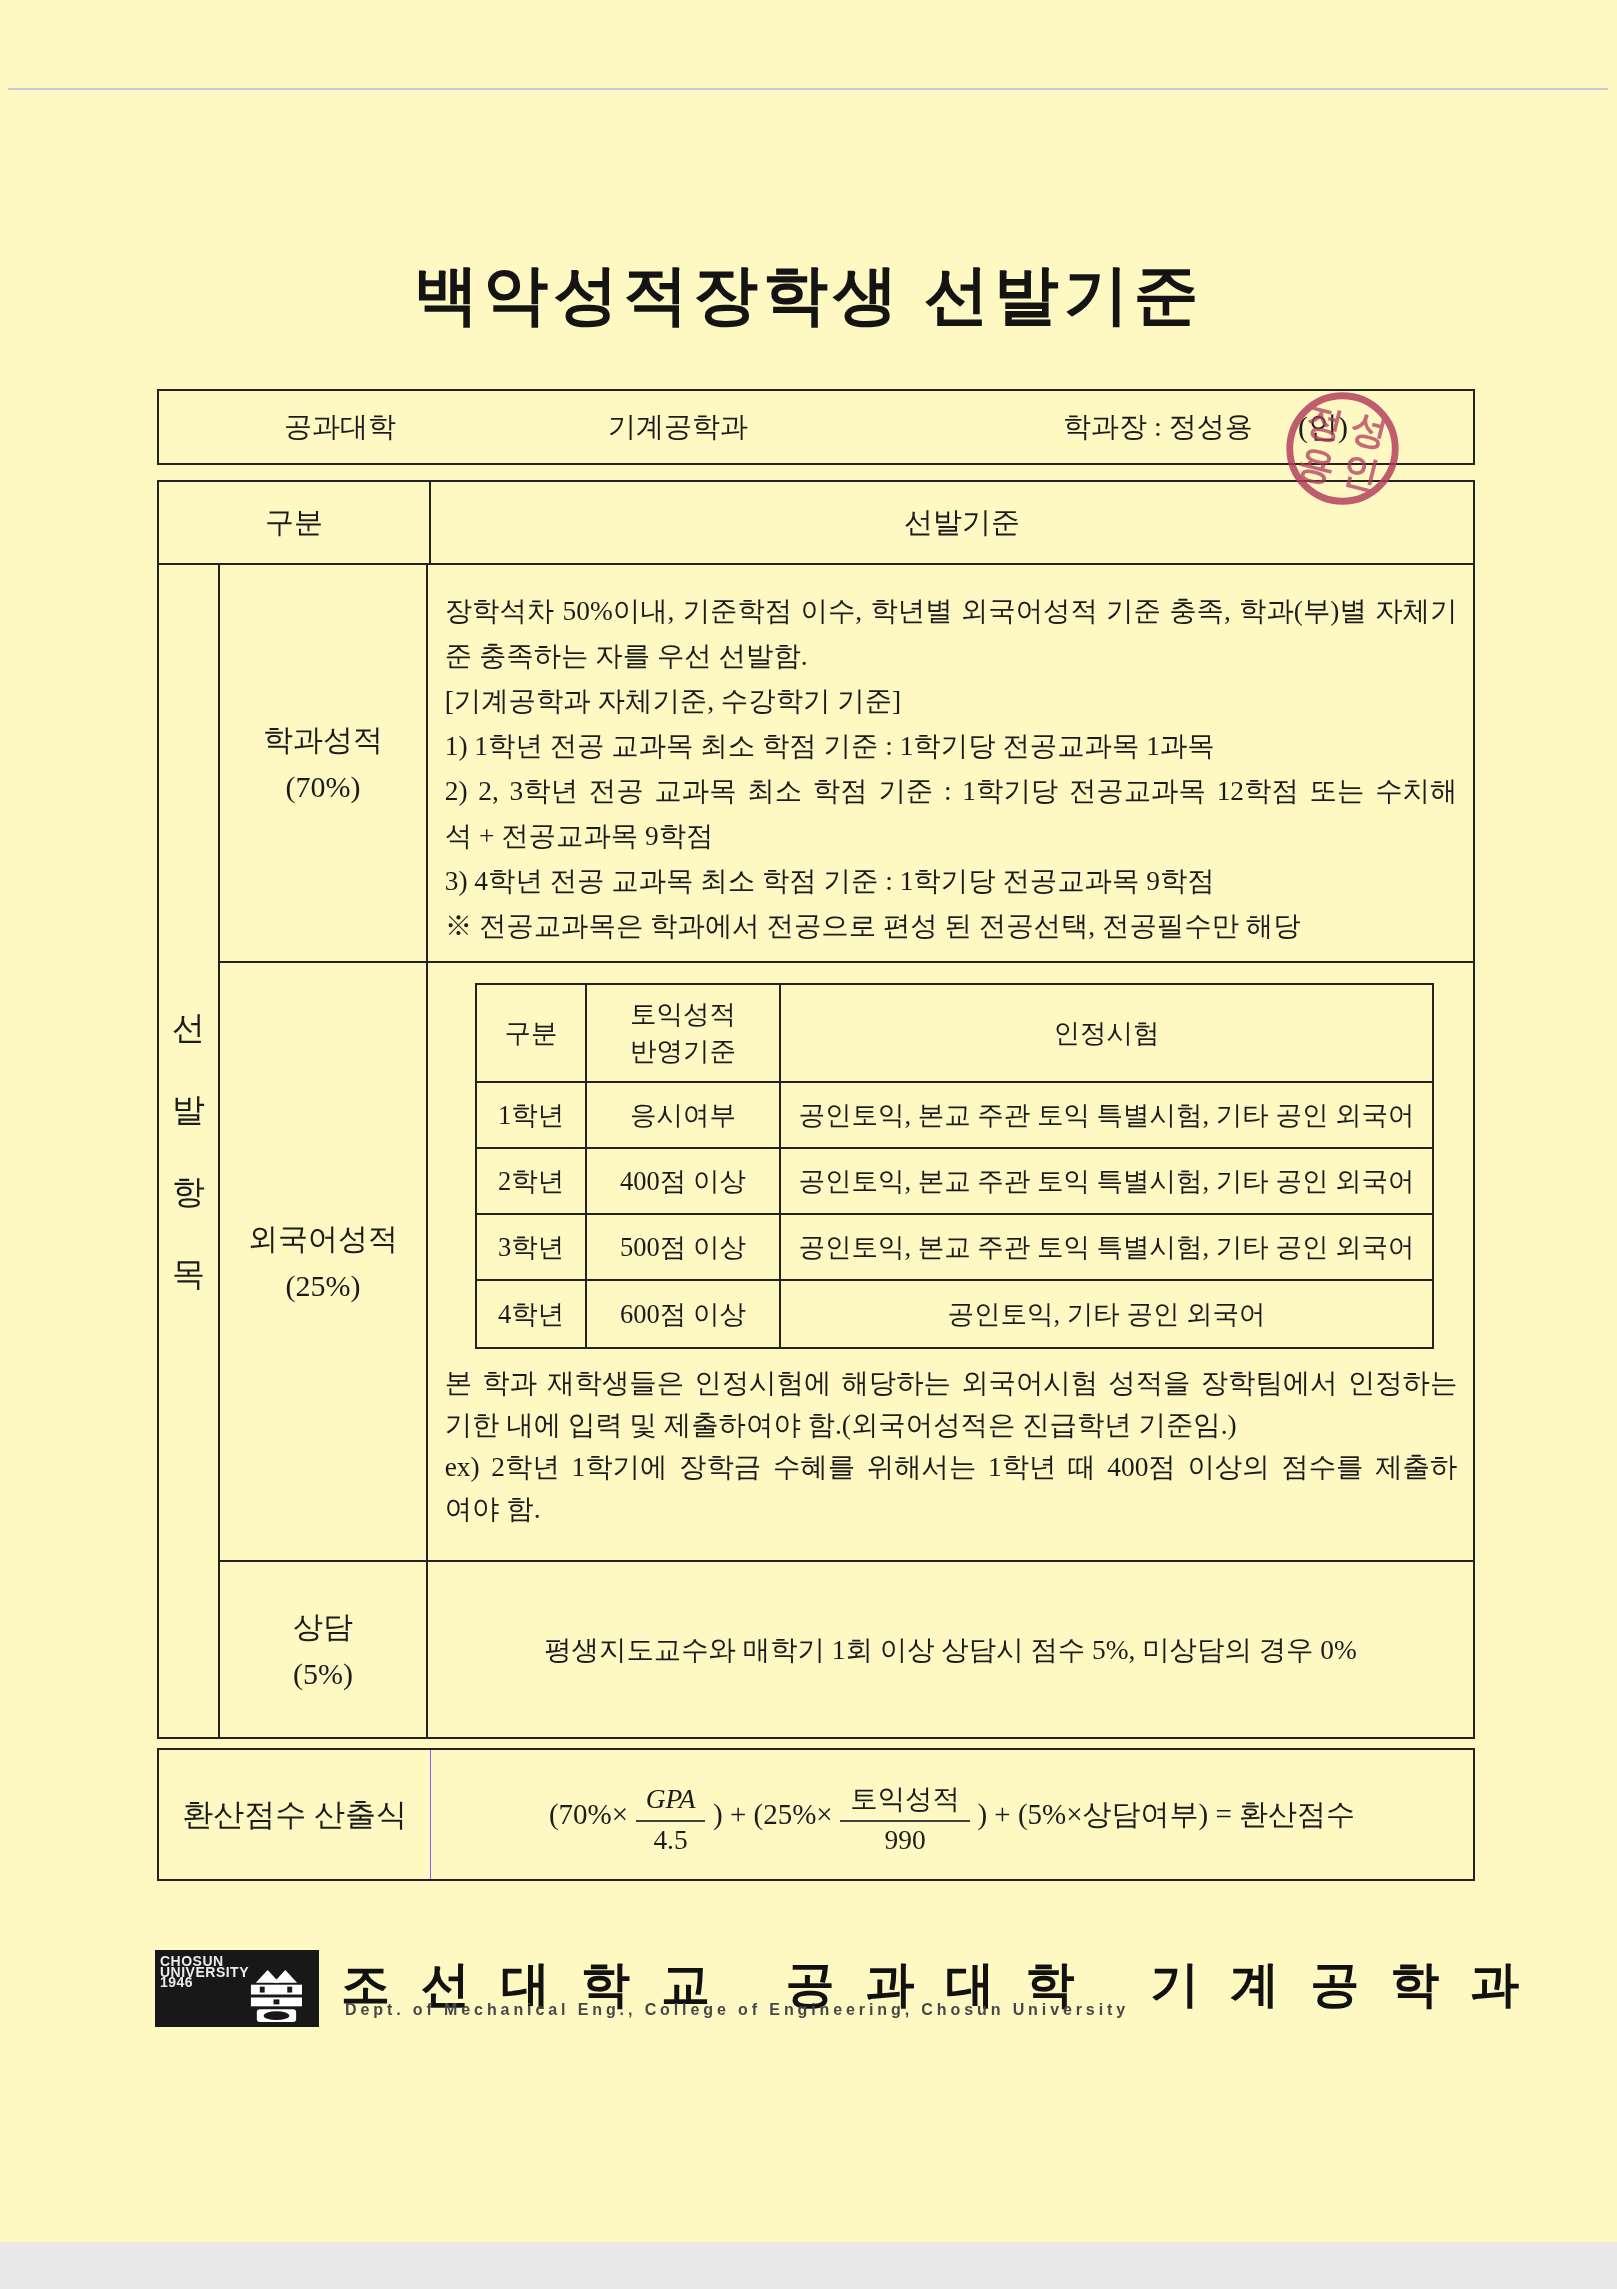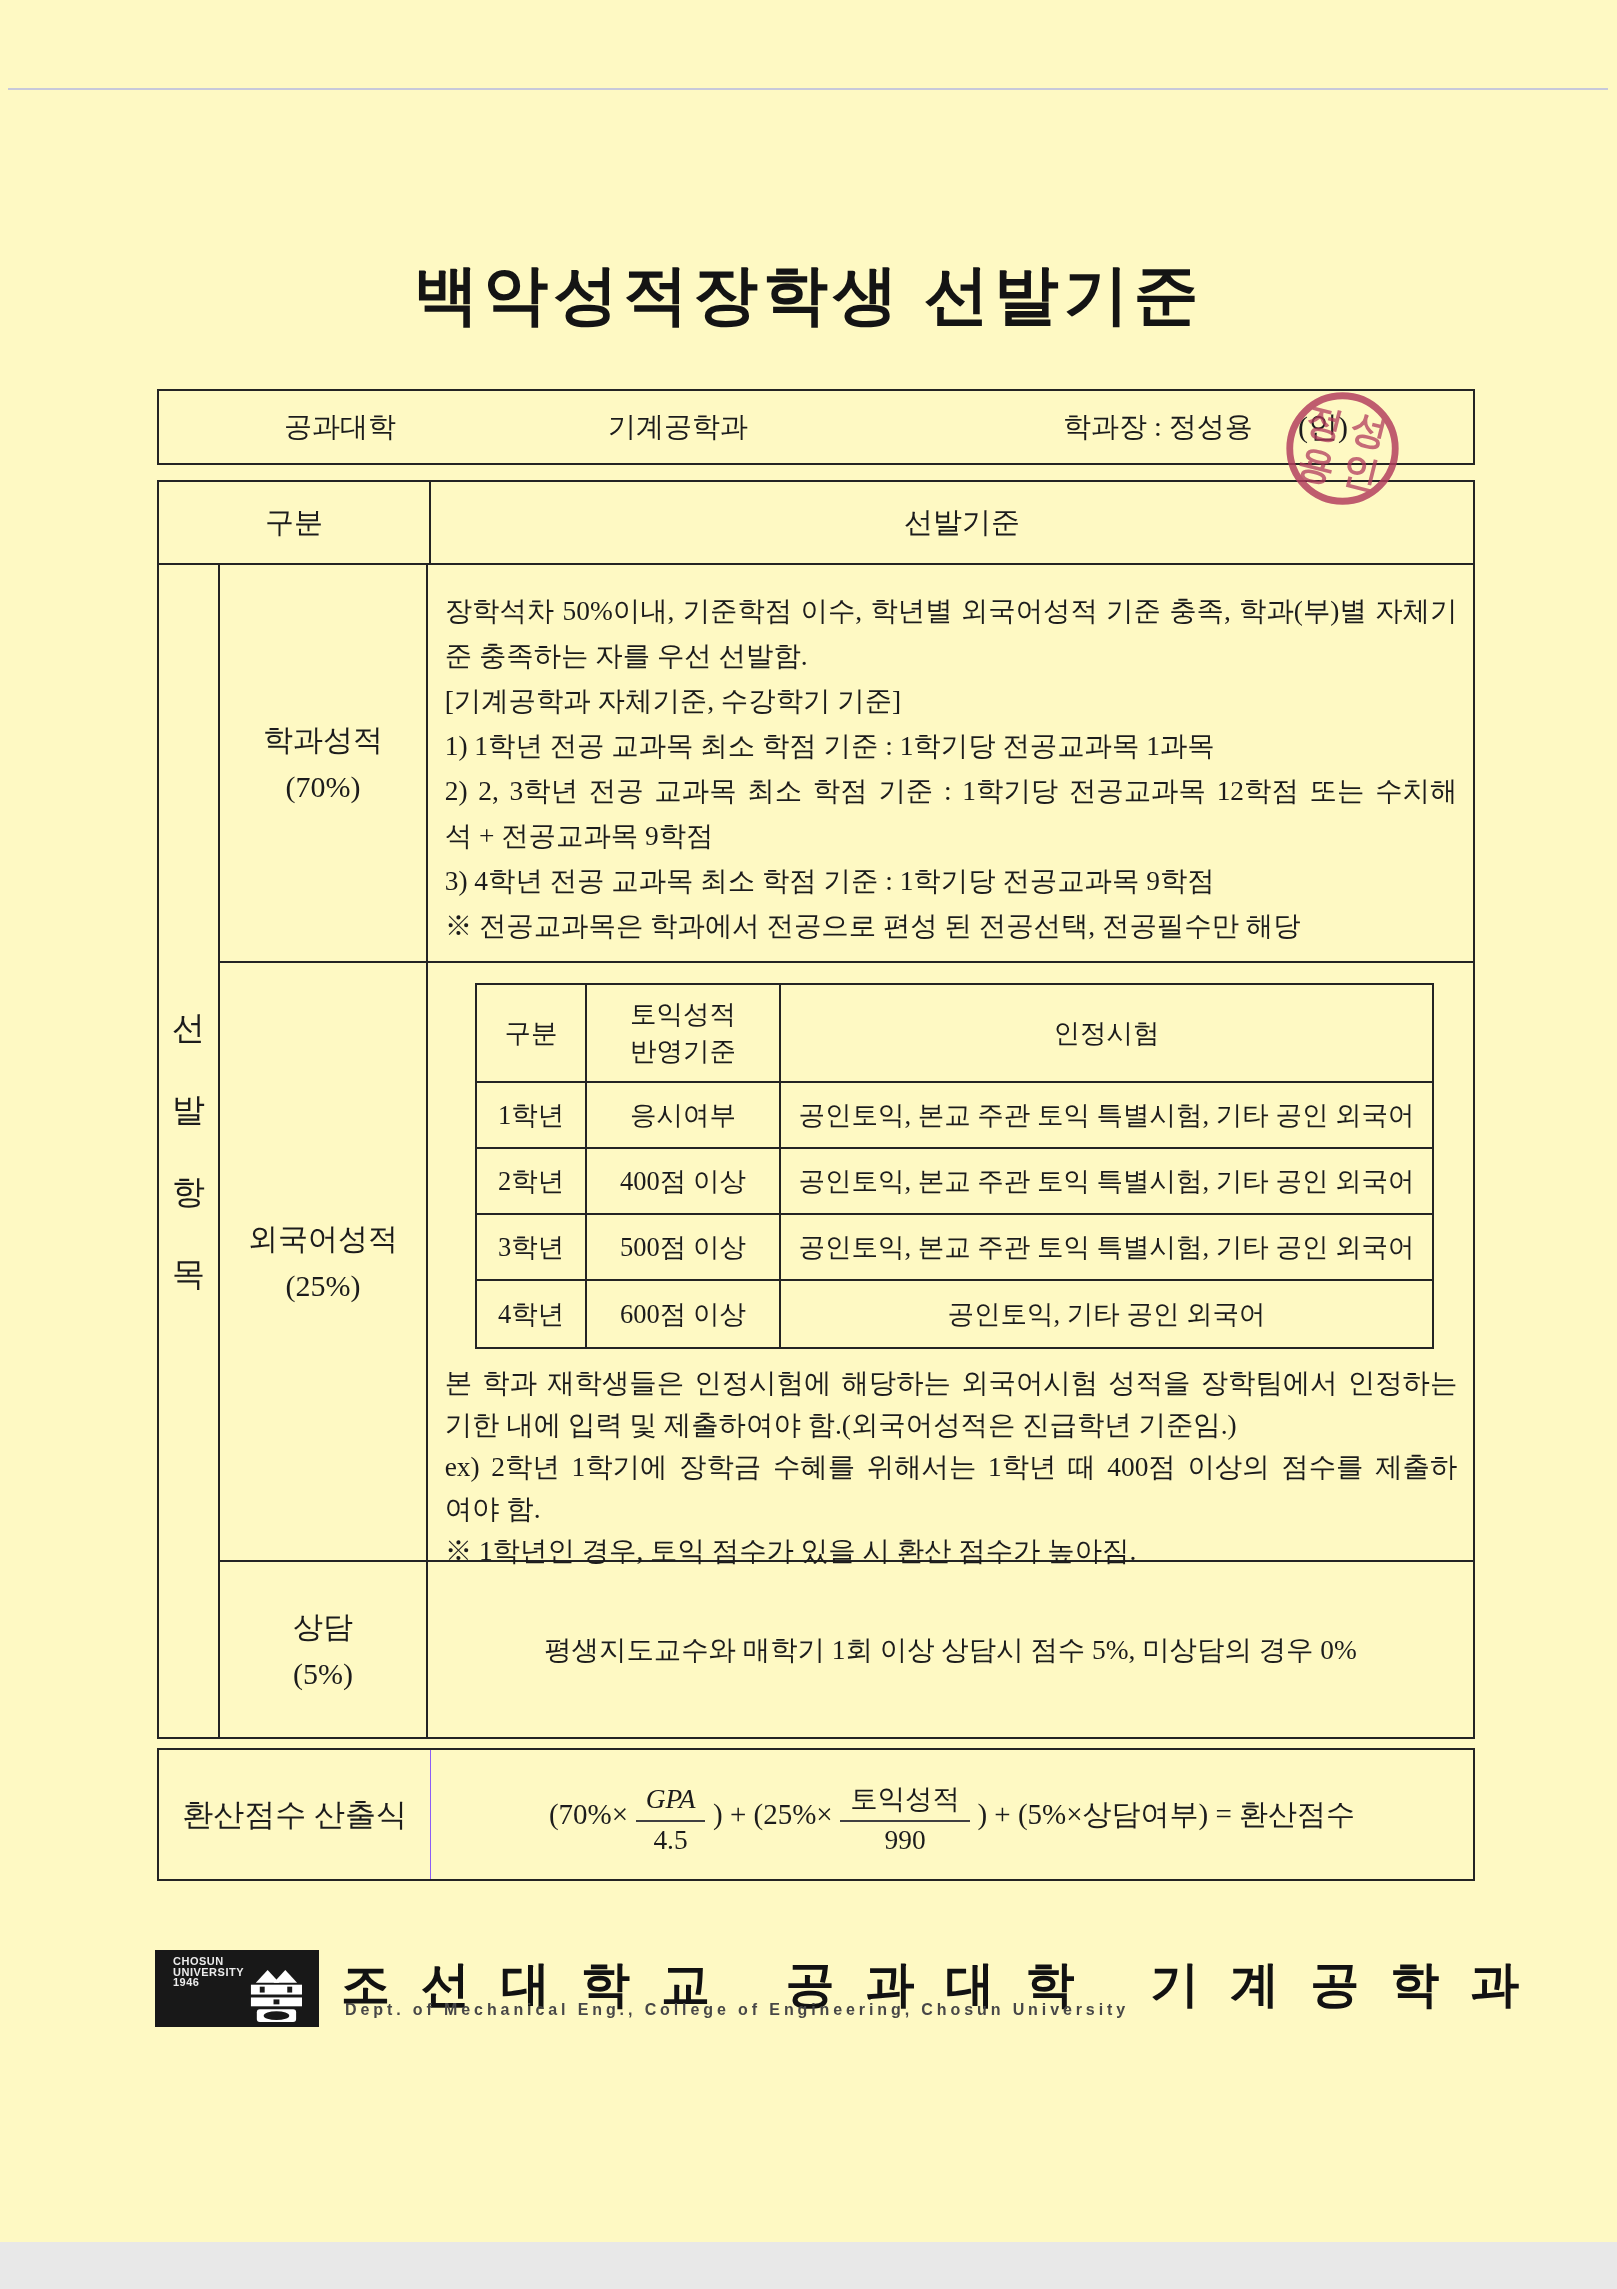--- a/index.html
+++ b/index.html
@@ -100,24 +100,24 @@
   .frac .den { padding-top: 3.9px; }
   .gpa { font-style: italic; }
 
   
   .logo-box {
     position: absolute; left: 155px; top: 1950px;
     width: 164px; height: 77px;
     background: #181818;
   }
   .logo-lines {
-    position: absolute; left: 18px; top: 5.9px;
+    position: absolute; left: 5px; top: 5.9px;
     color: #ececec;
     font-family: "Liberation Sans", sans-serif;
-    font-weight: bold; font-size: 11px; line-height: 10.8px; letter-spacing: 0.5px;
+    font-weight: bold; font-size: 14px; line-height: 10.8px; letter-spacing: 0.5px;
   }
   .emblem { position: absolute; right: 7.8px; bottom: 3.9px; width: 73px; height: 55px; }
   .footer-org {
     position: absolute; left: 341px; top: 1952px;
     font-family: "Liberation Sans", sans-serif;
     font-weight: bold; font-size: 49px; letter-spacing: 31px;
     color: #121212; white-space: nowrap;
   }
   .footer-org-en {
     position: absolute; left: 345px; top: 2001px;
@@ -219,21 +219,20 @@
                 <div class="t-c1">4학년</div>
                 <div class="t-c2">600점 이상</div>
                 <div class="t-c3">공인토익, 기타 공인 외국어</div>
               </div>
             </div>
             <div class="lang-text">
               <div class="pline full">본 학과 재학생들은 인정시험에 해당하는 외국어시험 성적을 장학팀에서 인정하는</div>
               <div class="pline">기한 내에 입력 및 제출하여야 함.(외국어성적은 진급학년 기준임.)</div>
               <div class="pline full">ex) 2학년 1학기에 장학금 수혜를 위해서는 1학년 때 400점 이상의 점수를 제출하</div>
               <div class="pline">여야 함.</div>
-              <div class="pline">※ 1학년인 경우, 토익 점수가 있을 시 환산 점수가 높아짐.</div>
             </div>
           </div>
         </div>
 
         <div class="m-row row-counsel">
           <div class="m-label">
             <div>상담</div>
             <div>(5%)</div>
           </div>
           <div class="m-content content-counsel">평생지도교수와 매학기 1회 이상 상담시 점수 5%, 미상담의 경우 0%</div>

